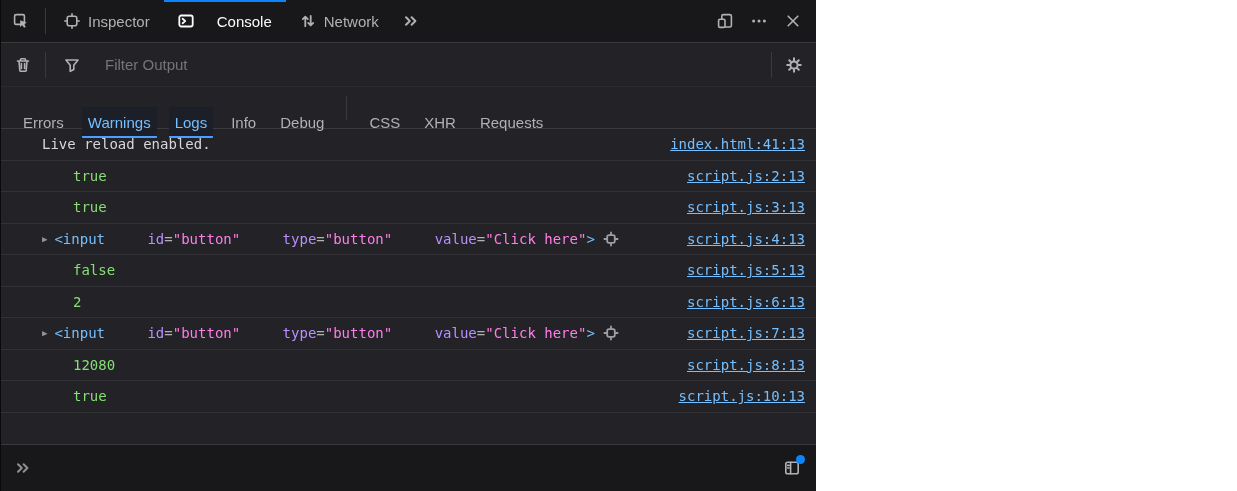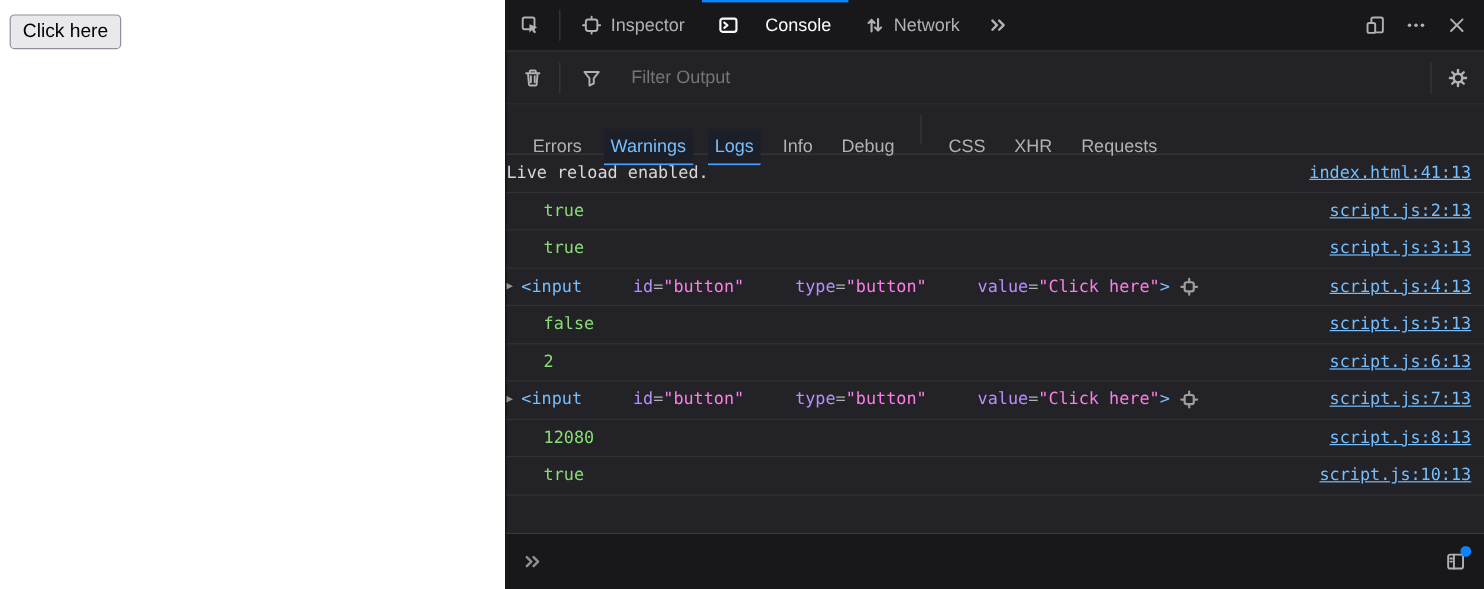--- a/index.html
+++ b/index.html
@@ -53,21 +53,21 @@
     display:flex; align-items:center; gap:12px; padding:0 16px; font-size:15px; }
   .lvl { background:none; border:none; color:var(--c-text_gray,#b1b1b3); font-size:15px;
     font-family:"Liberation Sans", sans-serif; padding:5px 6px; cursor:pointer;
     border-bottom:2px solid transparent; border-top:2px solid transparent;margin-top:30px; }
   .lvl.selected { color:var(--c-link_blue,#75bfff); background:var(--c-selected_filter_bg,#1d1f28);
     border-bottom-color:var(--c-filter_underline,#4c9ffe); border-radius:1px; }
   .lvl-div { width:1px; height:24px; background:var(--c-border,#3a3a3e); margin:0 4px; }
 
   
   .messages { flex:1; font-family:"DejaVu Sans Mono", monospace; font-size:14px; }
-  .msg-row { height:31.5px; display:flex; align-items:center; 
+  .msg-row { height:31.5px; display:flex; align-items:center; padding-left:41px;
     border-bottom:1px solid var(--c-row_border,#313136); }
   .msg-body { display:flex; align-items:center; white-space:pre; }
   .c-log { color:var(--c-text_light,#d7d7db); }
   .c-green { color:var(--c-bool_green,#86de74);margin-left:31px; }
   .twisty { color:#939395; font-size:9px; margin-right:7px; cursor:pointer; }
   .tok-tag { color:var(--c-tag_blue,#75bfff); }
   .tok-attr { color:var(--c-attr_purple,#b98eff);margin-left:34px; }
   .tok-eq { color:var(--c-text_gray,#b1b1b3); }
   .tok-val { color:var(--c-value_pink,#ff7de9); }
   .target-btn { background:none; border:none; color:#9f9fa3; margin-left:8px;
@@ -84,23 +84,20 @@
   .split-btn { position:relative; background:none; border:none; color:#b1b1b3;
     cursor:pointer; width:28px; height:28px; display:flex; align-items:center; justify-content:center; }
   .split-btn .dot { position:absolute; top:1px; right:1px; width:9px; height:9px;
     border-radius:50%; background:var(--c-accent_blue,#0a84ff); }
 </style>
 </head>
 <body>
 
 <div class="stage">
 
-  <div class="page">
-    <button class="demo-btn">Click here</button>
-  </div>
 
   <div class="devtools">
 
     <div class="tabbar">
       <button class="iconbtn picker">
           <svg width="16" height="16" viewBox="0 0 16 16" fill="none" stroke="currentColor" stroke-width="1.6" stroke-linecap="round" stroke-linejoin="round">
             <rect x="1.6" y="1.6" width="9.8" height="9.8" rx="1.5"></rect>
             <path d="M7.2 7.2l6.6 2.6-2.9 1.1 1.9 2.9-1.7 1-1.9-2.9-2 2.3z" fill="currentColor" stroke="none"></path>
           </svg>
         </button>

